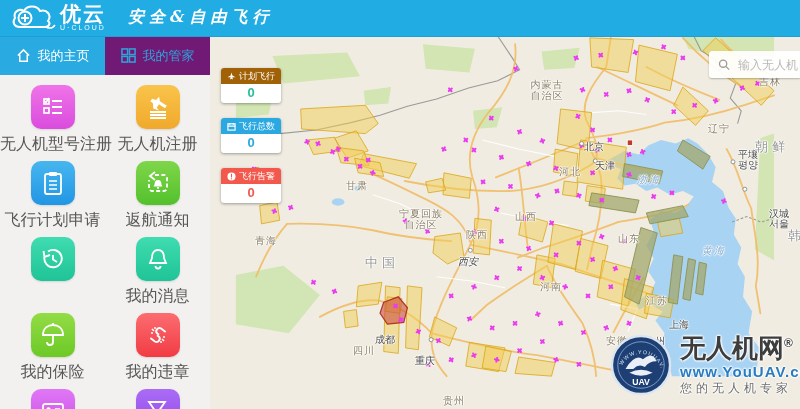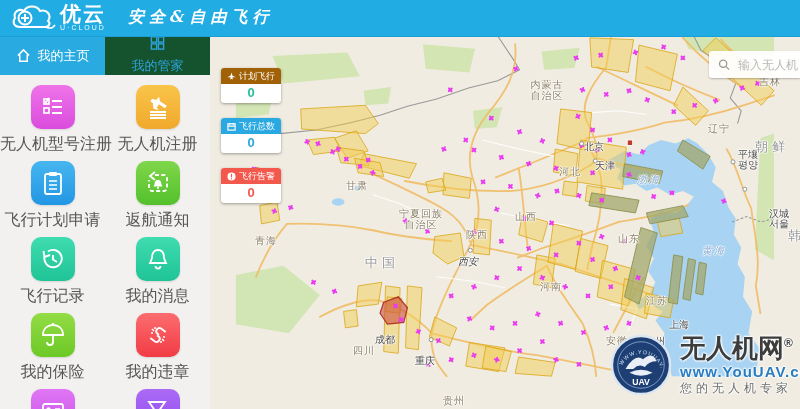--- a/index.html
+++ b/index.html
@@ -16,21 +16,21 @@
   .brand-en{font-size:7px;letter-spacing:2px;opacity:.95;}
   .slogan{margin-left:22px;font-size:16px;font-weight:bold;font-style:italic;
           font-family:"DejaVu Serif",serif;letter-spacing:5px;margin-bottom:2px;}
 
   
   .sidebar{position:absolute;left:0;top:36px;width:210px;bottom:0;background:#f2f1ef;z-index:20;}
   .tabs{display:flex;height:39px;}
   .tab{flex:1;display:flex;align-items:center;justify-content:center;gap:7px;
        font-size:13px;cursor:pointer;}
   .tab.active{background:#29abe2;color:#fff;}
-  .tab.inactive{background:#14532d;color:#2fa3da;flex-direction:column;}
+  .tab.inactive{background:#701a75;color:#2fa3da;}
   .grid{display:flex;flex-wrap:wrap;padding-top:10px;}
   .app{width:105px;height:76px;text-align:center;}
   .app-ic{width:44px;height:44px;border-radius:10px;margin:0 auto;display:flex;
           align-items:center;justify-content:center;box-shadow:0 1px 2px rgba(0,0,0,.12);}
   .app-lb{margin-top:5px;font-size:16px;color:#565656;white-space:nowrap;}
   .c1{background:linear-gradient(180deg,#ef74e8,#da4cdd);}
   .c2{background:linear-gradient(180deg,#f9c44a,#f0a92c);}
   .c3{background:linear-gradient(180deg,#47b6ef,#2196e4);}
   .c4{background:linear-gradient(180deg,#7fd64a,#53c02c);}
   .c5{background:linear-gradient(180deg,#3fdcb0,#1fc496);}
@@ -163,21 +163,20 @@
       <div class="app-lb">返航通知</div>
     </div>
     <div class="app">
       <div class="app-ic c5">
           <svg width="26" height="26" viewBox="-13 -13 26 26">
         <path d="M-8.5 -2 A 8.7 8.7 0 1 0 -5 -7.5" fill="none" stroke="#fff" stroke-width="1.9"></path>
         <path d="M-9.5 -8 L-8.5 -2 L-3 -4" fill="none" stroke="#fff" stroke-width="1.9"></path>
         <path d="M0 -4 V0.5 L4 3" fill="none" stroke="#fff" stroke-width="1.9"></path>
       </svg>
         </div>
-      <div class="app-lb">飞行记录</div>
     </div>
     <div class="app">
       <div class="app-ic c6">
           <svg width="26" height="26" viewBox="-13 -13 26 26">
         <path d="M0 -9 C-4.5 -9 -6 -5 -6 -1 L-8 4 H8 L6 -1 C6 -5 4.5 -9 0 -9 Z" fill="none" stroke="#fff" stroke-width="1.8"></path>
         <path d="M-2.5 7 A 2.5 2.5 0 0 0 2.5 7" fill="none" stroke="#fff" stroke-width="1.8"></path>
       </svg>
         </div>
       <div class="app-lb">我的消息</div>
     </div>

